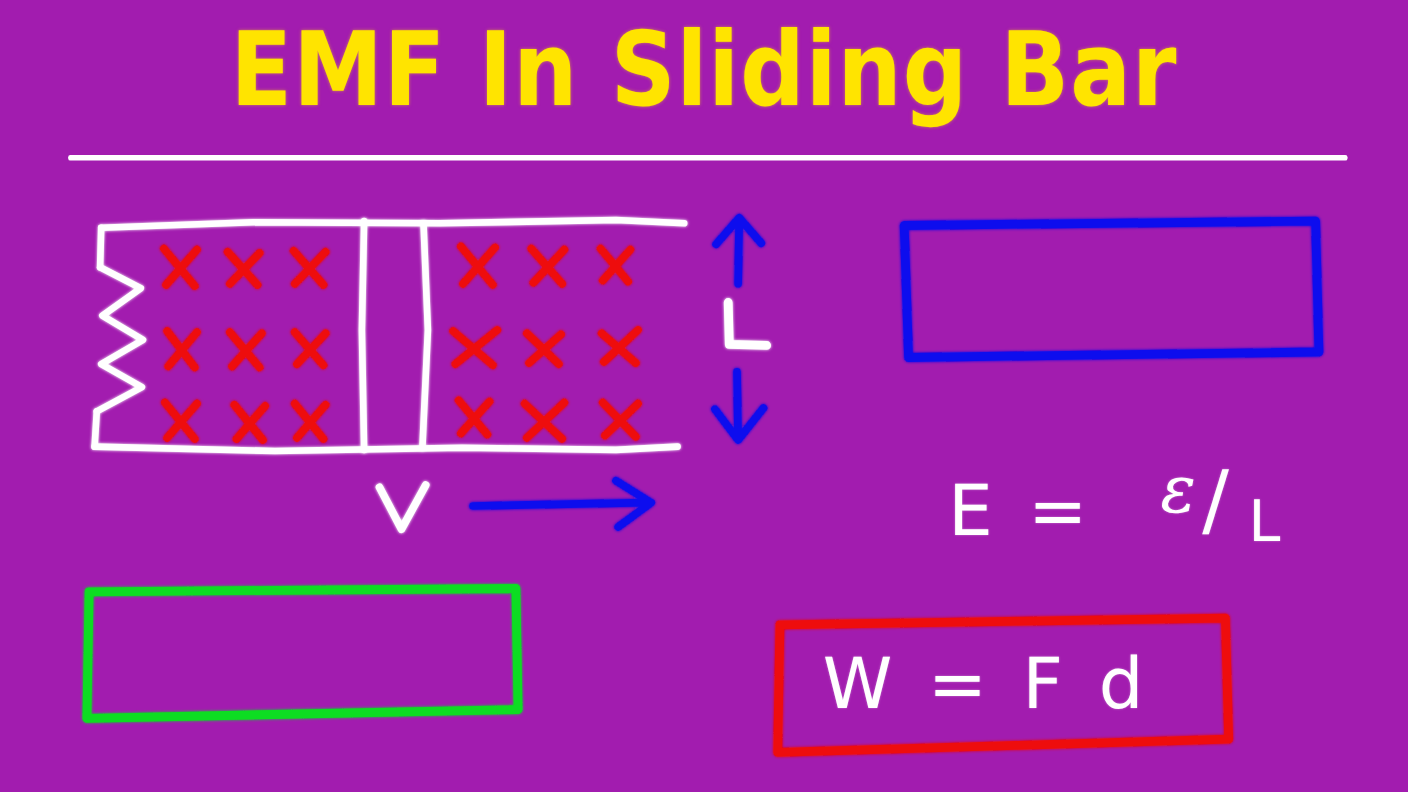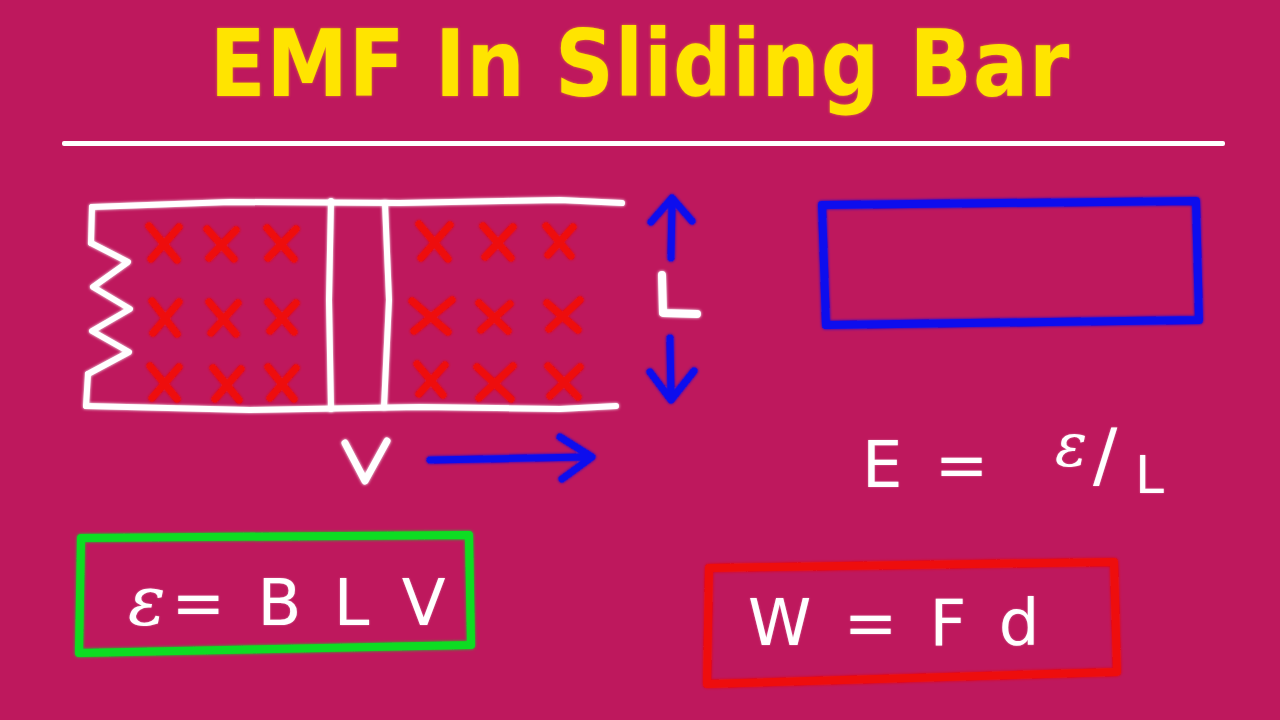--- a/index.html
+++ b/index.html
@@ -11,21 +11,21 @@
     width: 1280px;
     height: 720px;
     overflow: hidden;
     font-family: "DejaVu Sans", sans-serif;
     position: relative;
   }
   #stage {
     position: relative;
     width: 1280px;
     height: 720px;
-    background: #be185d;
+    background: #a21caf;
   }
 
   
   #title-text {
     position: absolute;
     left: 0;
     top: 8px;
     width: 1280px;
     text-align: center;
     color: #FFE400;
@@ -232,21 +232,18 @@
   </svg>
 
 
   <div class="formula" style="left:862px; top:428px;">
     <span>E   =</span>
   </div>
   <div class="formula eps" style="left:1055px; top:410px; font-size:60px;">ε</div>
   <div class="formula" style="left:1093px; top:412px; font-size:72px;">/</div>
   <div class="formula" style="left:1135px; top:445px; font-size:52px;">L</div>
 
-  <div class="formula" style="left:128px; top:560px;">
-    <span class="eps">ε</span><span>=  B L V</span>
-  </div>
 
   <div class="formula" style="left:748px; top:586px;">
     <span>W  =  F d</span>
   </div>
 
 </div>
 
 </body></html>

